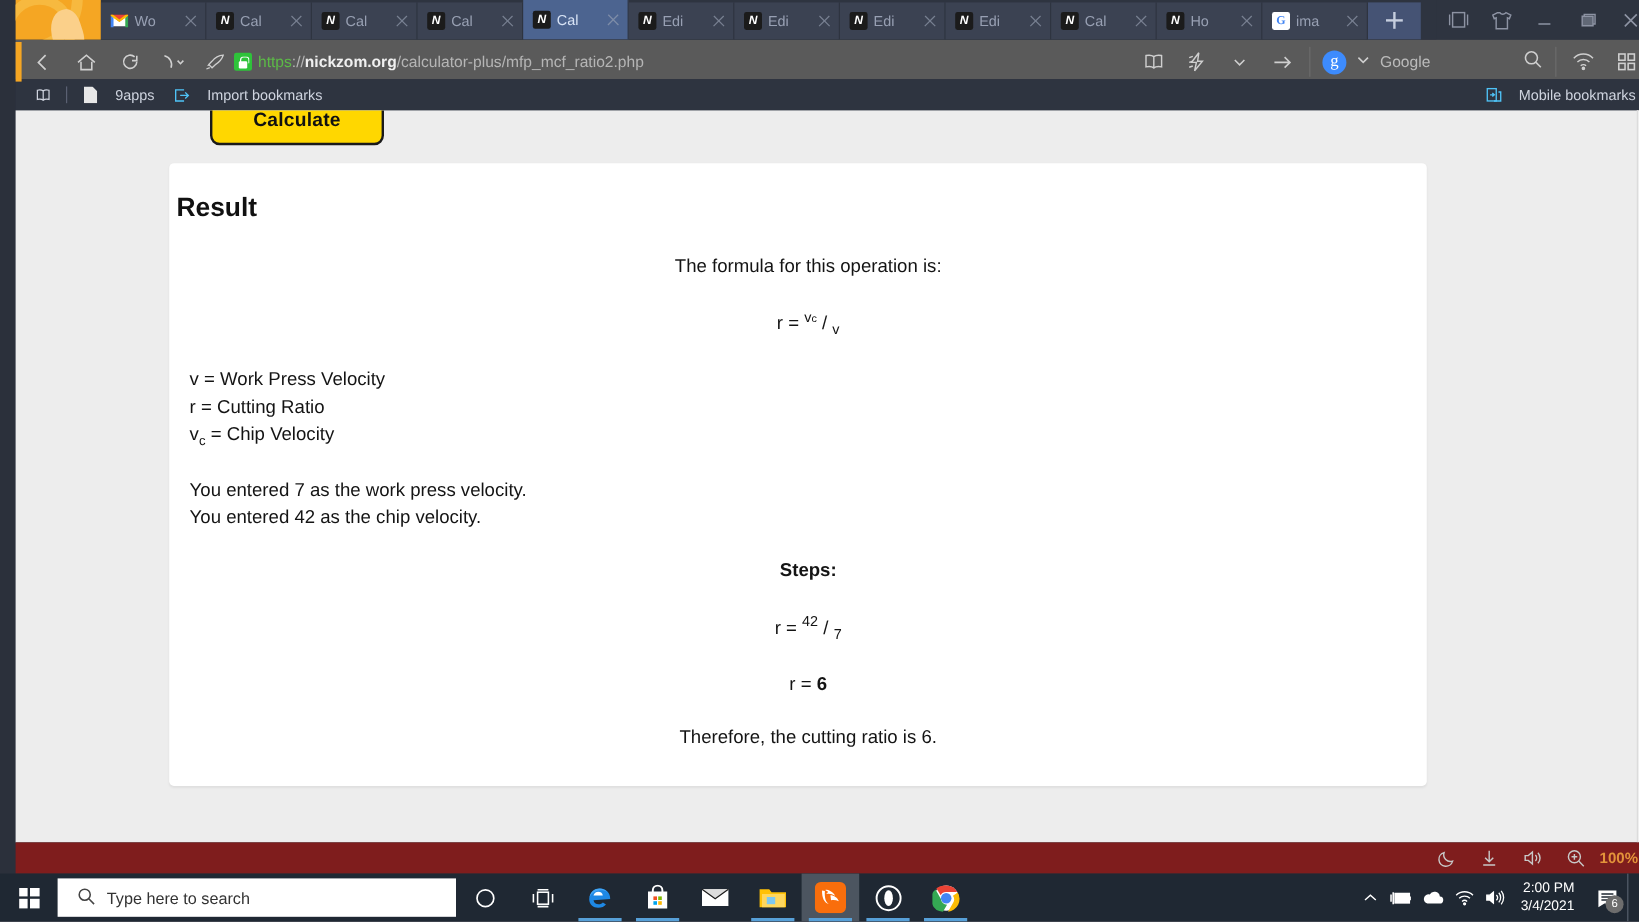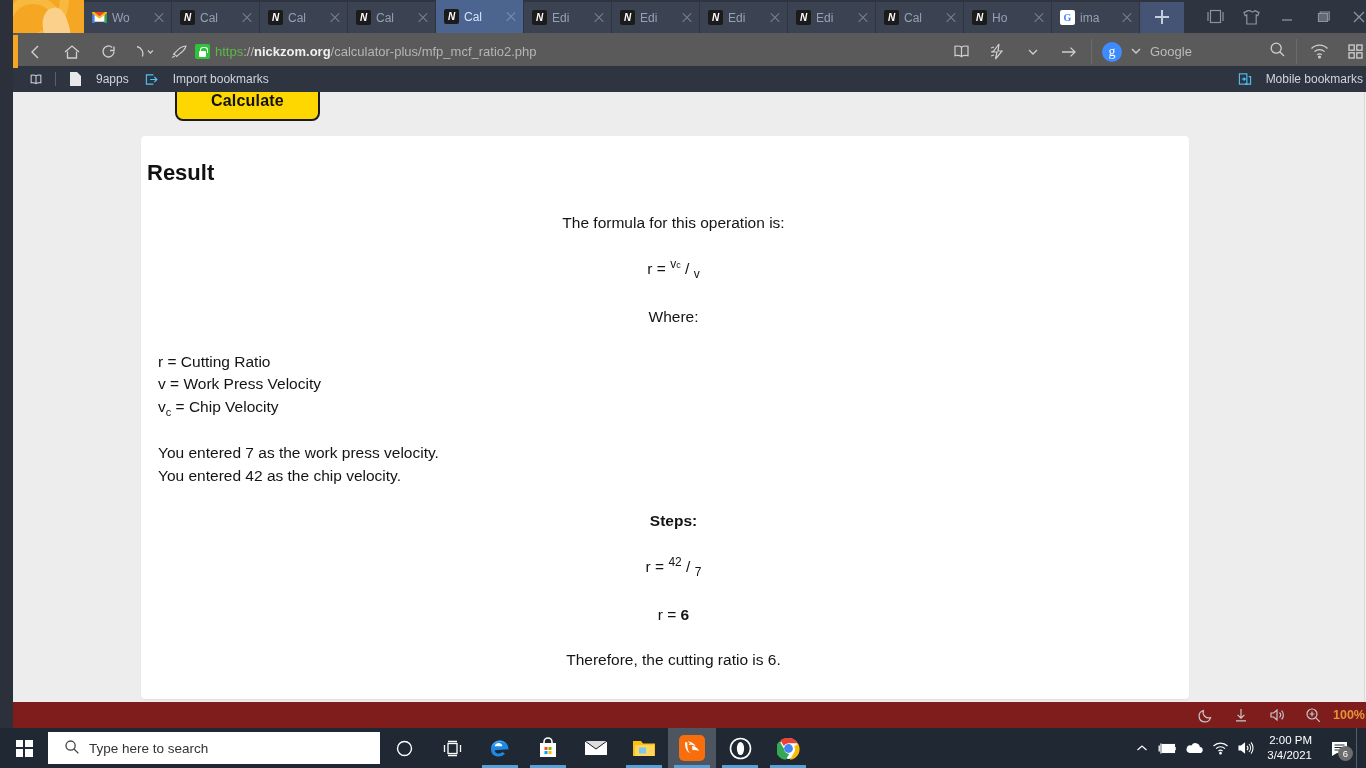--- a/index.html
+++ b/index.html
@@ -425,30 +425,29 @@
 
             <p>The formula for this operation is:</p>
 
             <p class="frac">
               <span>r =</span>
               <sup>v</sup><sup style="font-size:9px">c</sup>
               <span>/</span>
               <sub>v</sub>
             </p>
 
-            <p>Where:</p>
 
             <div class="block">
+              <div>
+                <span>v</span>
+                <span>= Work Press Velocity</span>
+              </div>
               <div>
                 <span>r</span>
                 <span>= Cutting Ratio</span>
-              </div>
-              <div>
-                <span>v</span>
-                <span>= Work Press Velocity</span>
               </div>
               <div>
                 <span>v</span><sub style="font-size:11px">c</sub>
                 <span>= Chip Velocity</span>
               </div>
             </div>
 
             <div class="block">
               <div>You entered 7 as the work press velocity.</div>
               <div>You entered 42 as the chip velocity.</div>

